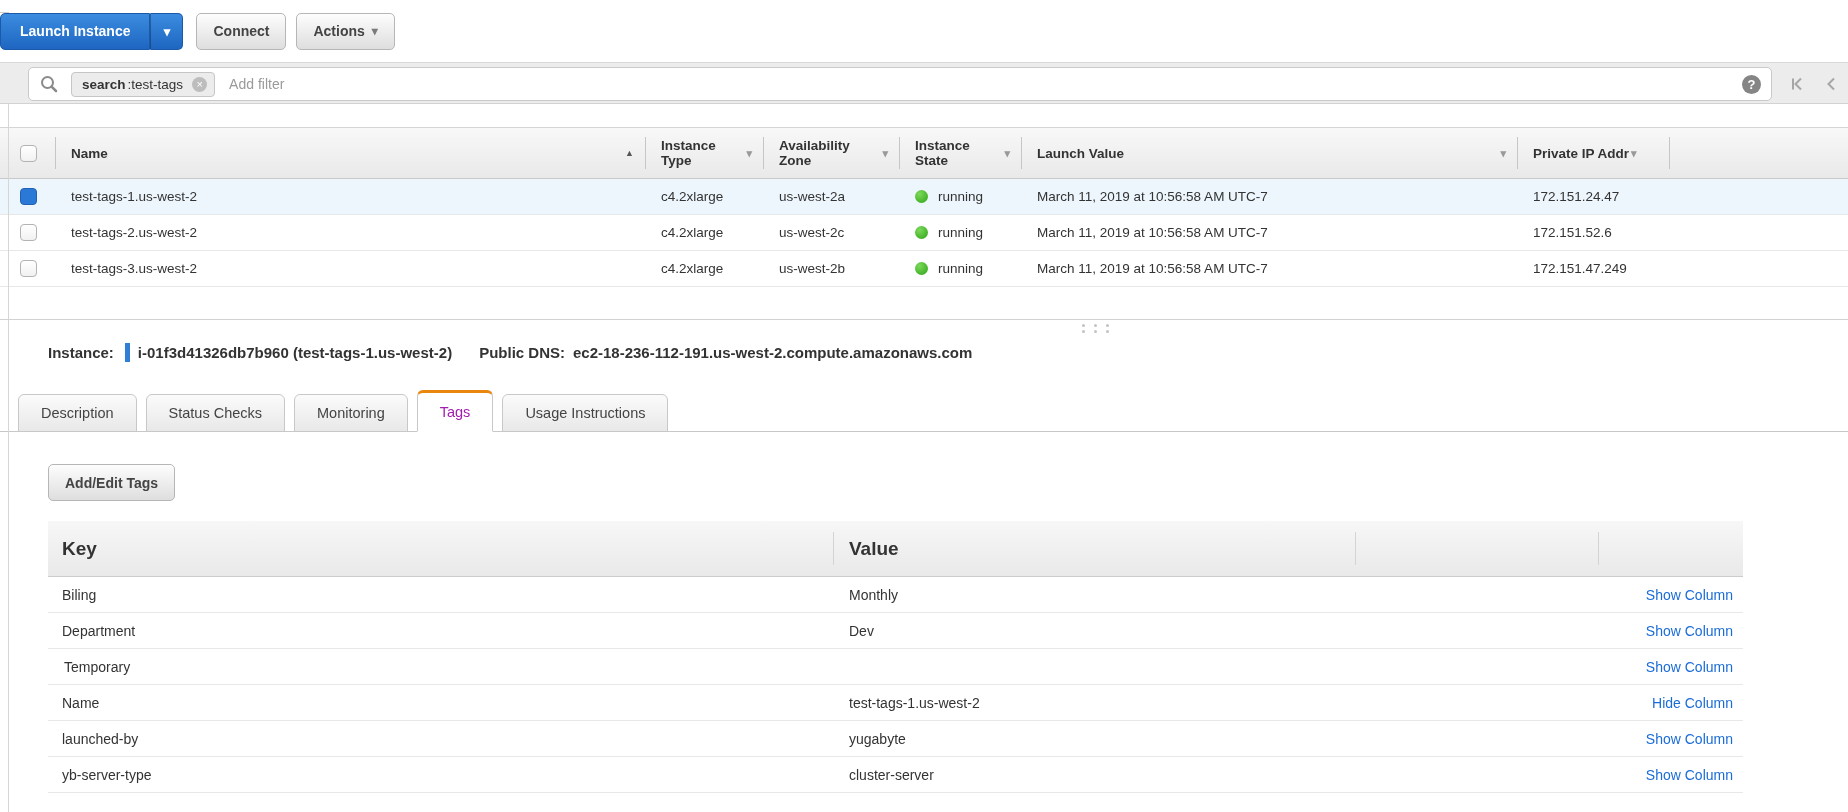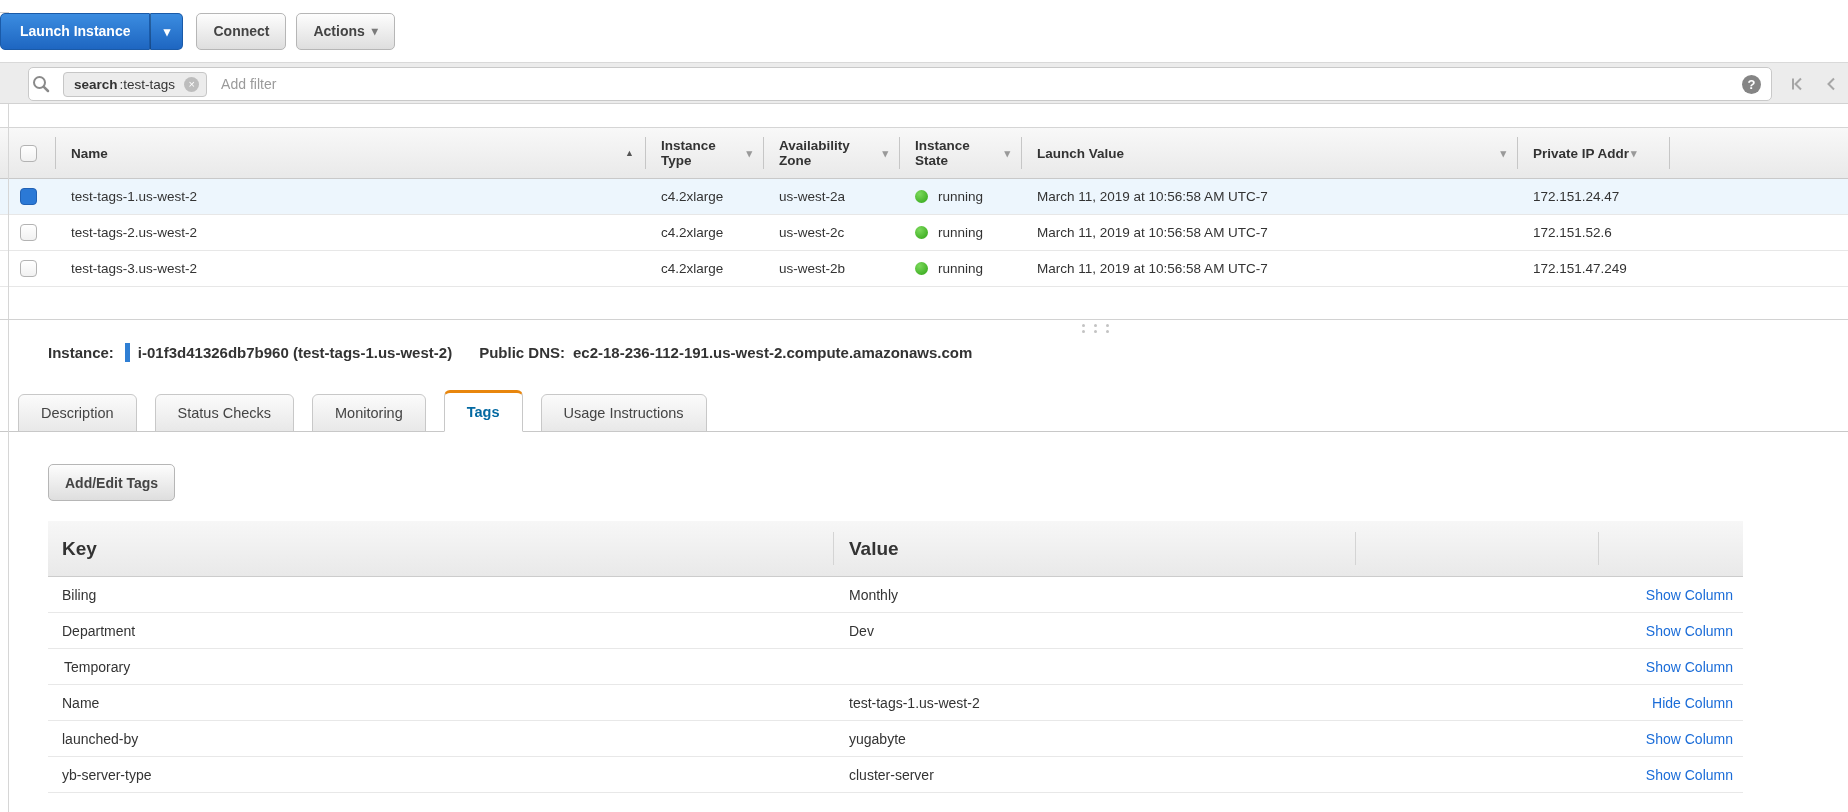--- a/index.html
+++ b/index.html
@@ -31,21 +31,21 @@
   .btn-blue .caret { color: #fff; font-size: 13px; }
 
   
   .filterbar {
     position: relative; margin-top: 12px; height: 42px; background: #ececec;
     border-top: 1px solid #d9d9d9; border-bottom: 1px solid #d2d2d2;
   }
   .searchbox {
     position: absolute; left: 28px; top: 4px; width: 1744px; height: 34px;
     background: #fff; border: 1px solid #c9c9c9; border-radius: 5px;
-    display: flex; align-items: center; padding: 0 2px; cursor: text;
+    display: flex; align-items: center; padding: 0 10px; cursor: text;
   }
   .pill {
     display: inline-flex; align-items: center; height: 25px; margin-left: 12px;
     background: #ececec; border: 1px solid #c6c6c6; border-radius: 4px;
     padding: 0 7px 0 10px; font-size: 13.5px; color: #333; cursor: pointer;
   }
   .pill b { margin-right: 2px; }
   .pill .xcirc {
     width: 15px; height: 15px; border-radius: 50%; background: #bdbdbd; color: #fff;
     font-size: 11px; line-height: 15px; text-align: center; margin-left: 9px; cursor: pointer;
@@ -104,29 +104,29 @@
 
   
   .detail { margin: 22px 0 0 48px; height: 20px; display: flex; align-items: center;
             font-size: 15px; font-weight: bold; color: #333; }
   .bluebar { width: 5px; height: 19px; background: #2f7fd4; margin: 0 8px 0 11px; flex:none; }
   .dnslabel { margin-left: 27px; }
   .dnsvalue { margin-left: 8px; }
 
   
   .tabs { margin-top: 26px; height: 44px; display: flex; align-items: flex-end;
-          padding-left: 18px; gap: 18px; border-bottom: 1px solid #c8c8c8; }
+          padding-left: 18px; gap: 9px; border-bottom: 1px solid #c8c8c8; }
   .tab {
     height: 38px; margin-bottom: -1px; padding: 0 22px; display: flex; align-items: center;
     background: linear-gradient(#fbfbfb, #e8e8e8); border: 1px solid #c8c8c8;
     border-radius: 6px 6px 0 0; font-size: 14.5px; color: #444; cursor: pointer; white-space: nowrap;
   }
   .tab.active {
     height: 42px; background: #fff; border-top: 3px solid #e8860d; border-bottom-color: #fff;
-    font-weight: bold; color: #0369a1;
+    font-weight: normal; color: #a21caf;
   }
 
   
   .addedit { margin: 32px 0 0 48px; height: 37px; }
   .tagstable { margin: 20px 0 0 48px; width: 1695px; }
   .thead {
     position: relative; display: flex; align-items: center; height: 56px;
     background: linear-gradient(#f7f7f7, #e9e9e9); border-bottom: 1px solid #cccccc;
     font-size: 19px; font-weight: bold; color: #333;
   }

